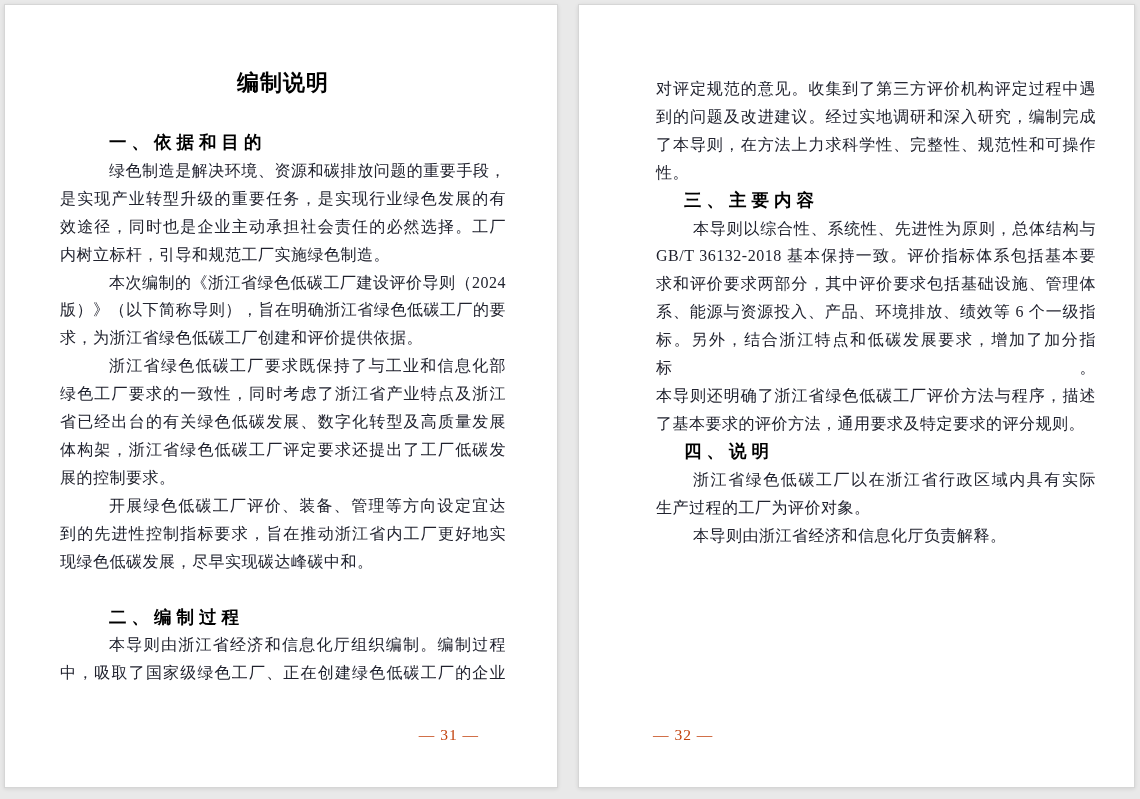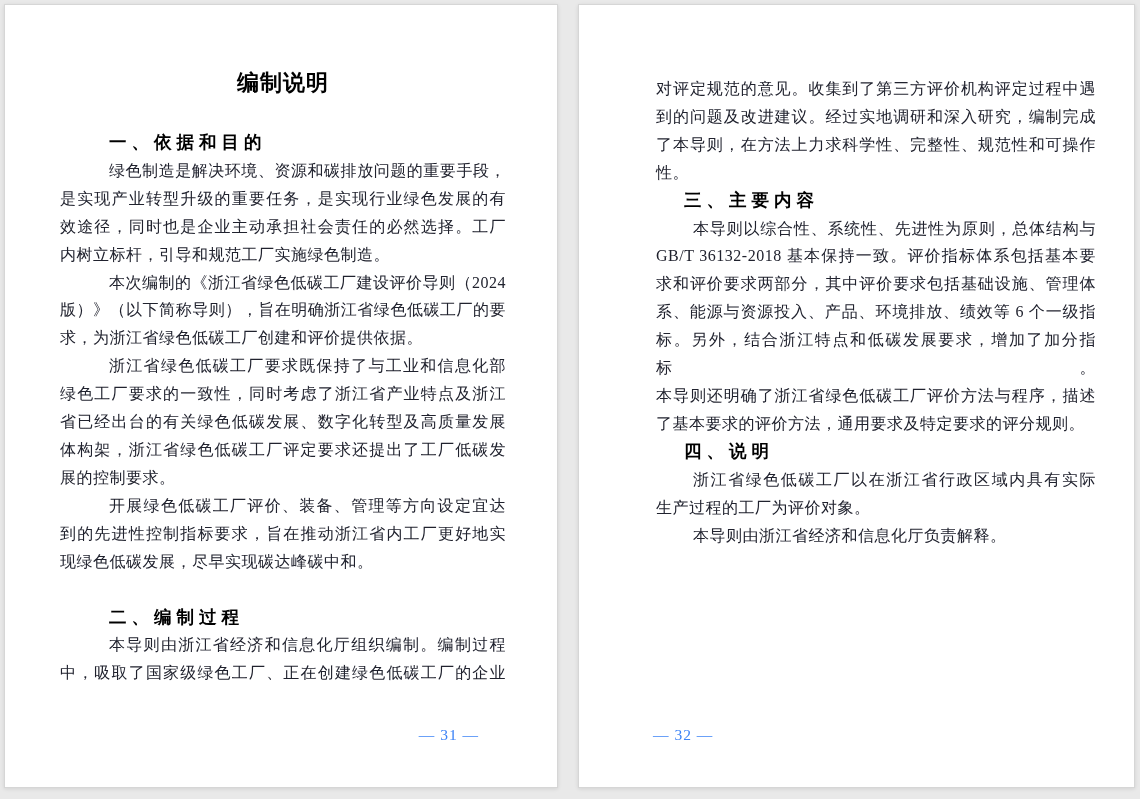--- a/index.html
+++ b/index.html
@@ -68,21 +68,21 @@
     text-align-last: justify;
     text-justify: inter-character;
   }
   .page--left .line.first { padding-left: 49px; }
   .page--right .line.first { padding-left: 37px; }
   .pagenum {
     position: absolute;
     top: 716px;
     font-size: 15.5px;
     line-height: 28px;
-    color: #3b82f6;
+    color: #c2410c;
     letter-spacing: 1px;
   }
   .pagenum--right { right: 78px; }
   .pagenum--left  { left: 74px; }
 </style>
 </head>
 <body>
 
 <div id="canvas">
   <div class="page page--left">

